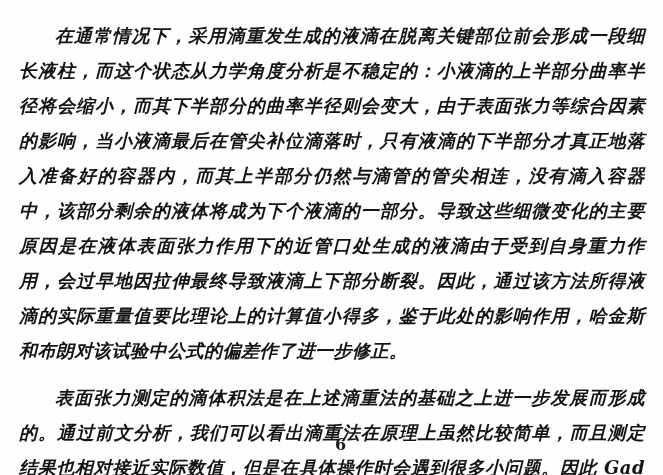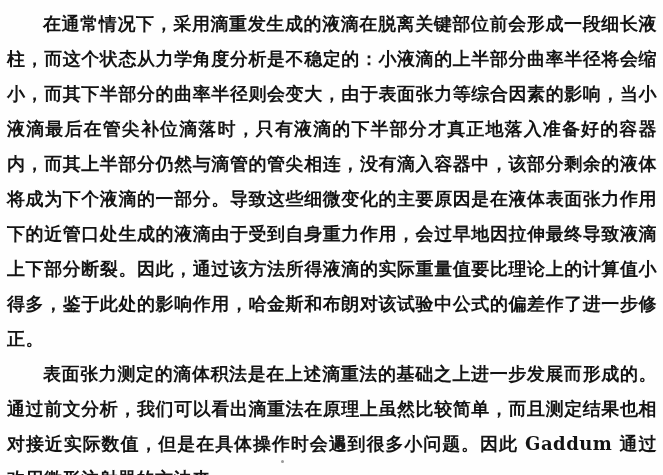--- a/index.html
+++ b/index.html
@@ -21,30 +21,31 @@
     box-sizing: border-box;
     overflow: hidden;
   }
   .text-block {
     position: absolute;
     top: 6px;
     left: 7px;
     right: 6px;
   }
   .para {
-    margin: 0;
+    margin: 12px;
     color: #141414;
     font-size: 18px;
     line-height: 35px;
     font-weight: 600;
     text-align: justify;
     text-justify: inter-ideograph;
     text-indent: 2em;
     letter-spacing: 0.5px;
     word-break: break-all;
+    font-style: italic;
   }
   .page-footer {
     position: absolute;
     left: 0;
     right: 0;
     top: 435px;
     text-align: center;
   }
   .page-number {
     display: inline-block;

